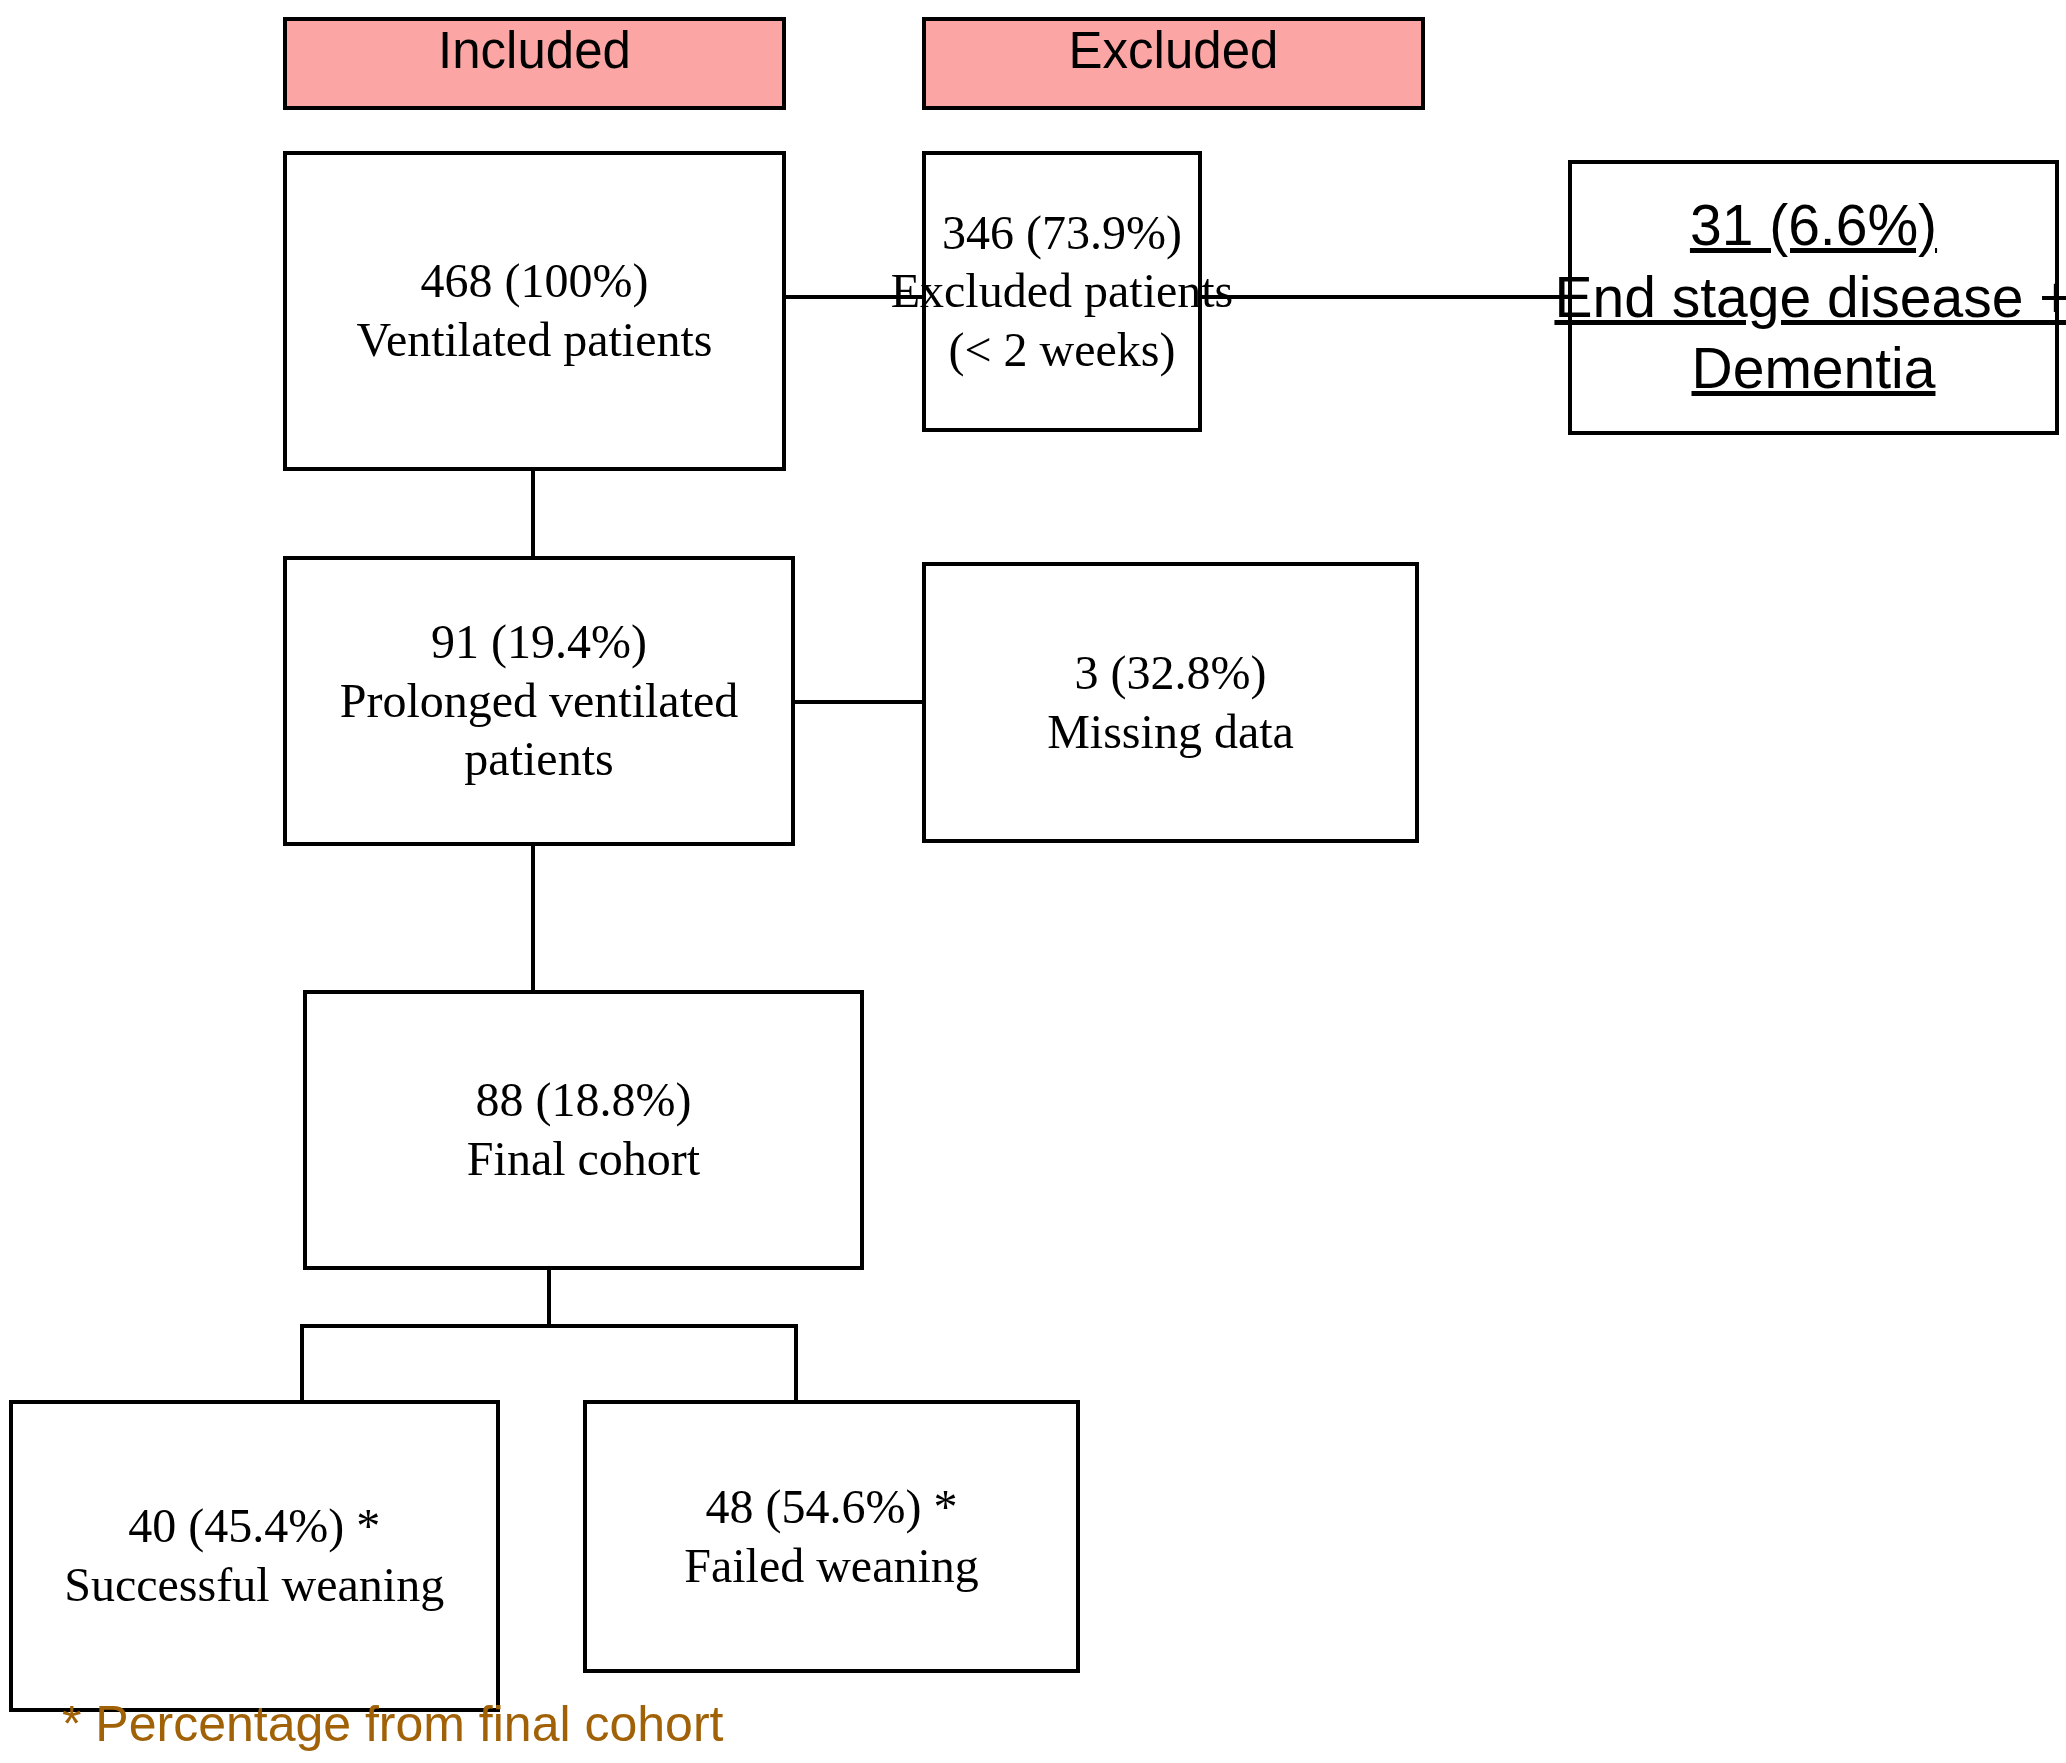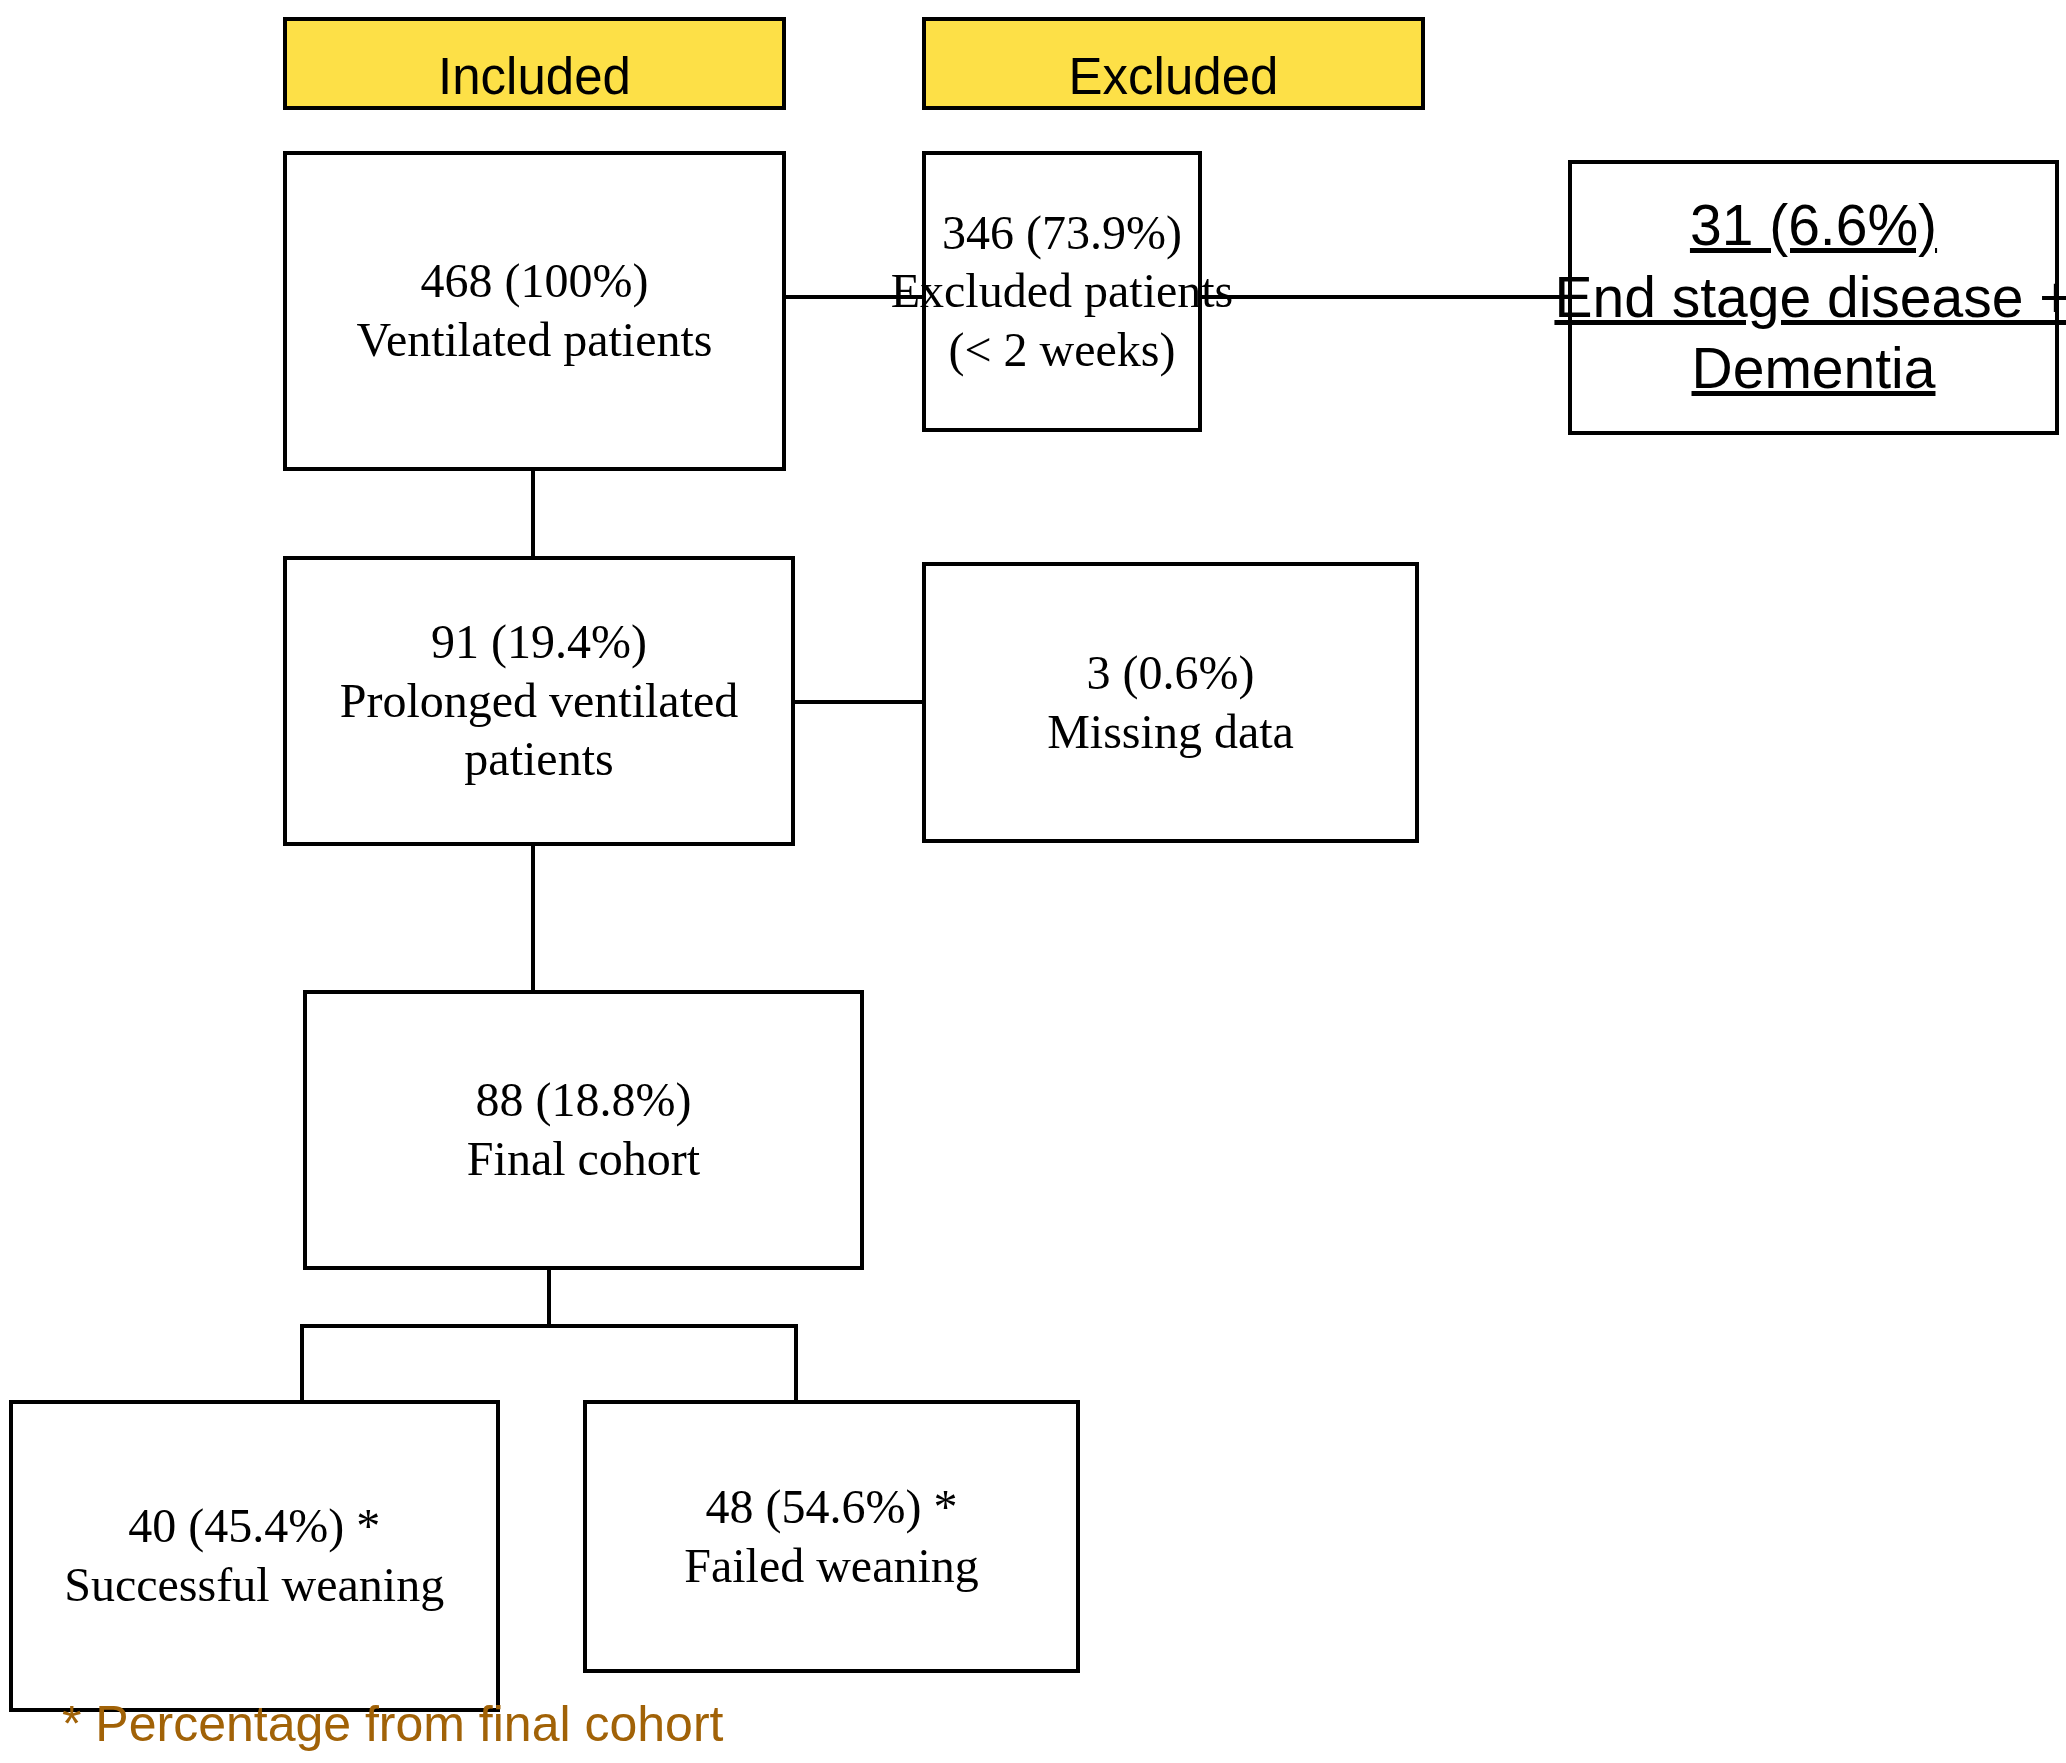--- a/index.html
+++ b/index.html
@@ -32,23 +32,23 @@
     line-height: 1.22;
     z-index: 3;
   }
   .node .ln { display: block; white-space: nowrap; }
 
   
   .hdr {
     position: absolute;
     box-sizing: border-box;
     border: 4.3px solid #000000;
-    background: #fde047;
+    background: #fca5a5;
     display: flex;
-    align-items: flex-end;
+    align-items: flex-start;
     justify-content: center;
     font-family: "Liberation Sans", "DejaVu Sans", sans-serif;
     font-stretch: condensed;
     font-size: 51px;
     color: #000000;
     z-index: 3;
   }
 
   
   .sans {
@@ -125,21 +125,21 @@
     <span class="ln">Dementia</span>
   </div>
 
   <div class="node" style="left:283px; top:556px; width:512px; height:290px;">
     <span class="ln">91 (19.4%)</span>
     <span class="ln">Prolonged ventilated</span>
     <span class="ln">patients</span>
   </div>
 
   <div class="node" style="left:922px; top:562px; width:497px; height:281px;">
-    <span class="ln">3 (0.6%)</span>
+    <span class="ln">3 (32.8%)</span>
     <span class="ln">Missing data</span>
   </div>
 
   <div class="node" style="left:303px; top:990px; width:561px; height:280px;">
     <span class="ln">88 (18.8%)</span>
     <span class="ln">Final cohort</span>
   </div>
 
   <div class="node" style="left:8.7px; top:1400px; width:491px; height:312px;">
     <span class="ln">40 (45.4%) *</span>

